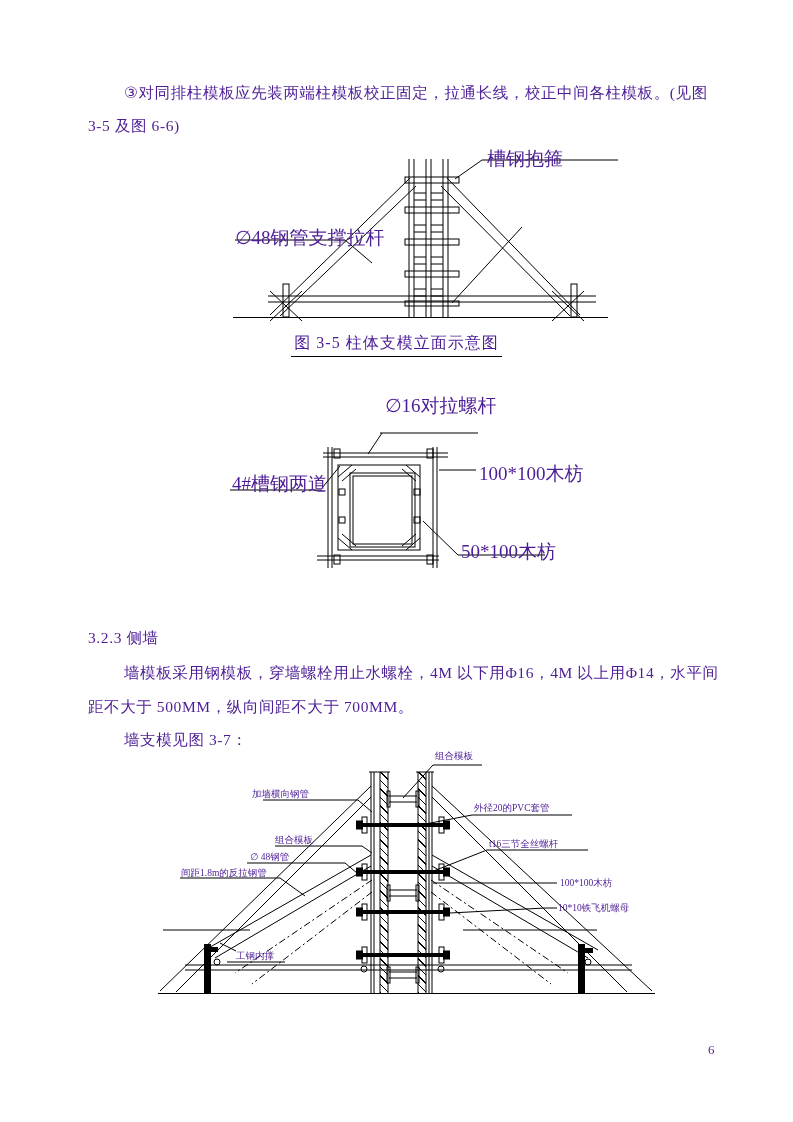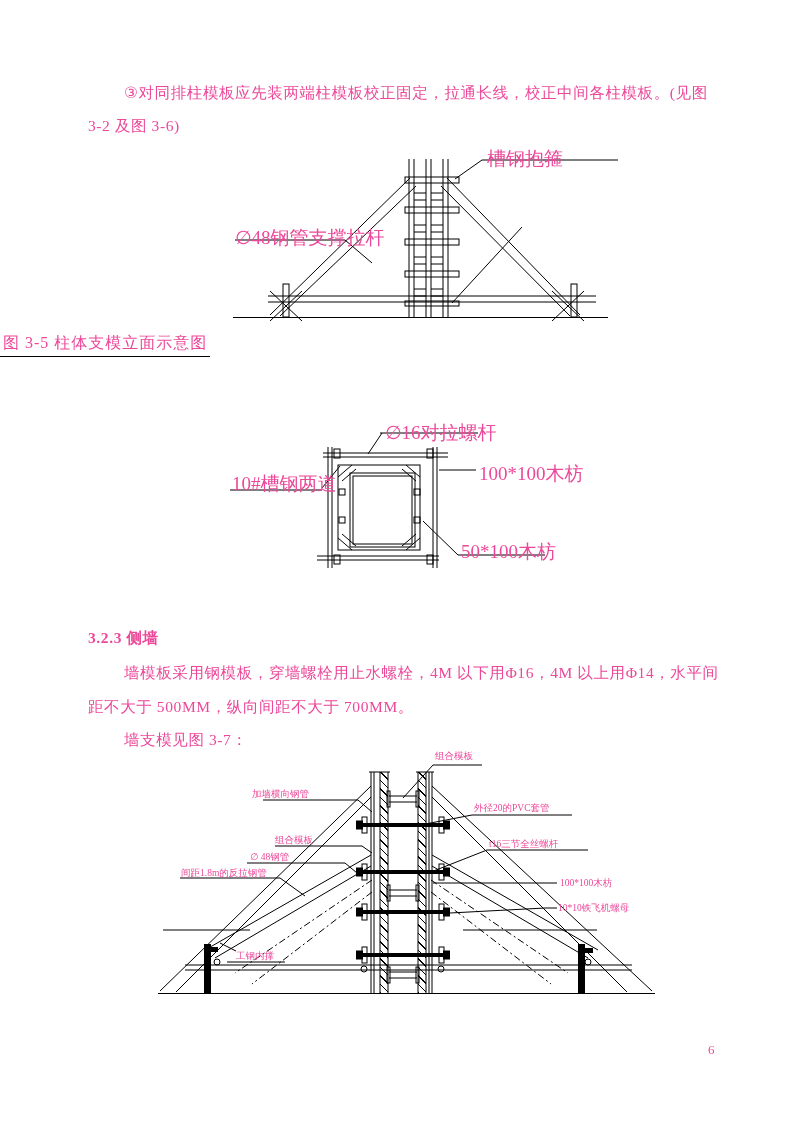--- a/index.html
+++ b/index.html
@@ -1,41 +1,41 @@
 <!DOCTYPE html>
 <html><head>
 <meta charset="utf-8">
 <style>
   *{margin:0;padding:0;box-sizing:border-box}
   html,body{background:#fff}
-  .page{position:absolute;left:0;top:0;width:793px;height:1122px;background:#fff;color:#ec4899;
+  .page{position:absolute;left:0;top:0;width:793px;height:1122px;background:#fff;color:#4c1d95;
          font-family:"Liberation Serif","DejaVu Sans",serif;overflow:hidden}
   .abs{position:absolute;white-space:nowrap}
   .body-line{font-size:15.5px;letter-spacing:0.6px}
-  .bold{font-weight:bold}
+  .bold{font-weight:normal}
   .lblA{font-size:19px}
   .lblB{font-size:9.5px}
-  .cap{left:0;width:100%;text-align:left;font-size:16px;letter-spacing:1px}
+  .cap{left:0;width:100%;text-align:center;font-size:16px;letter-spacing:1px}
   .cap span{display:inline-block;border-bottom:1px solid #000;padding:0 3px 2px}
   .cap.dbl span{border-bottom:3px double #000}
   .pageno{font-size:13px}
   svg.fig{position:absolute;left:0;overflow:visible}
   svg .ln{stroke:#000;stroke-width:1;fill:none}
   svg .fill{fill:#000;stroke:none}
   svg .dash{stroke:#000;stroke-width:1;fill:none;stroke-dasharray:7 3 2 3}
   .hatch{position:absolute;width:8px;height:221px;
          background:repeating-linear-gradient(45deg,#000 0,#000 1px,transparent 1px,transparent 6px)}
 </style>
 </head>
 <body>
 
 <div class="page">
 
   <div class="abs body-line" style="left:124px;top:83px">③对同排柱模板应先装两端柱模板校正固定，拉通长线，校正中间各柱模板。(见图</div>
-  <div class="abs body-line" style="left:88px;top:116px">3-2 及图 3-6)</div>
+  <div class="abs body-line" style="left:88px;top:116px">3-5 及图 6-6)</div>
 
   <svg class="fig" style="top:143px" width="793" height="200" viewBox="0 0 793 200">
     <g class="ln">
       <line x1="409" y1="16" x2="409" y2="174"></line>
         <line x1="414" y1="16" x2="414" y2="174"></line>
       <line x1="426" y1="16" x2="426" y2="174"></line>
         <line x1="431" y1="16" x2="431" y2="174"></line>
       <line x1="443" y1="16" x2="443" y2="174"></line>
         <line x1="448" y1="16" x2="448" y2="174"></line>
       <line x1="414" y1="50" x2="426" y2="50"></line>
@@ -126,22 +126,22 @@
     <g class="ln">
       <line x1="380" y1="28" x2="478" y2="28"></line>
         <line x1="382" y1="28" x2="368" y2="49"></line>
       <line x1="230" y1="85" x2="322" y2="85"></line>
         <line x1="322" y1="83" x2="340" y2="61"></line>
       <line x1="439" y1="65" x2="476" y2="65"></line>
       <line x1="458" y1="150" x2="545" y2="150"></line>
         <line x1="458" y1="150" x2="423" y2="116"></line>
     </g>
   </svg>
-  <div class="abs lblA" style="left:385px;top:420px">∅16对拉螺杆</div>
-  <div class="abs lblA" style="left:232px;top:471px">10#槽钢两道</div>
+  <div class="abs lblA" style="left:385px;top:393px">∅16对拉螺杆</div>
+  <div class="abs lblA" style="left:232px;top:471px">4#槽钢两道</div>
   <div class="abs lblA" style="left:479px;top:461px">100*100木枋</div>
   <div class="abs lblA" style="left:461px;top:539px">50*100木枋</div>
 
   <div class="abs body-line bold" style="left:88px;top:628px">3.2.3 侧墙</div>
   <div class="abs body-line" style="left:124px;top:663px">墙模板采用钢模板，穿墙螺栓用止水螺栓，4M 以下用Φ16，4M 以上用Φ14，水平间</div>
   <div class="abs body-line" style="left:88px;top:697px">距不大于 500MM，纵向间距不大于 700MM。</div>
   <div class="abs body-line" style="left:124px;top:730px">墙支模见图 3-7：</div>
 
   <svg class="fig" style="top:746px" width="793" height="254" viewBox="0 0 793 254">
     <g class="ln">

